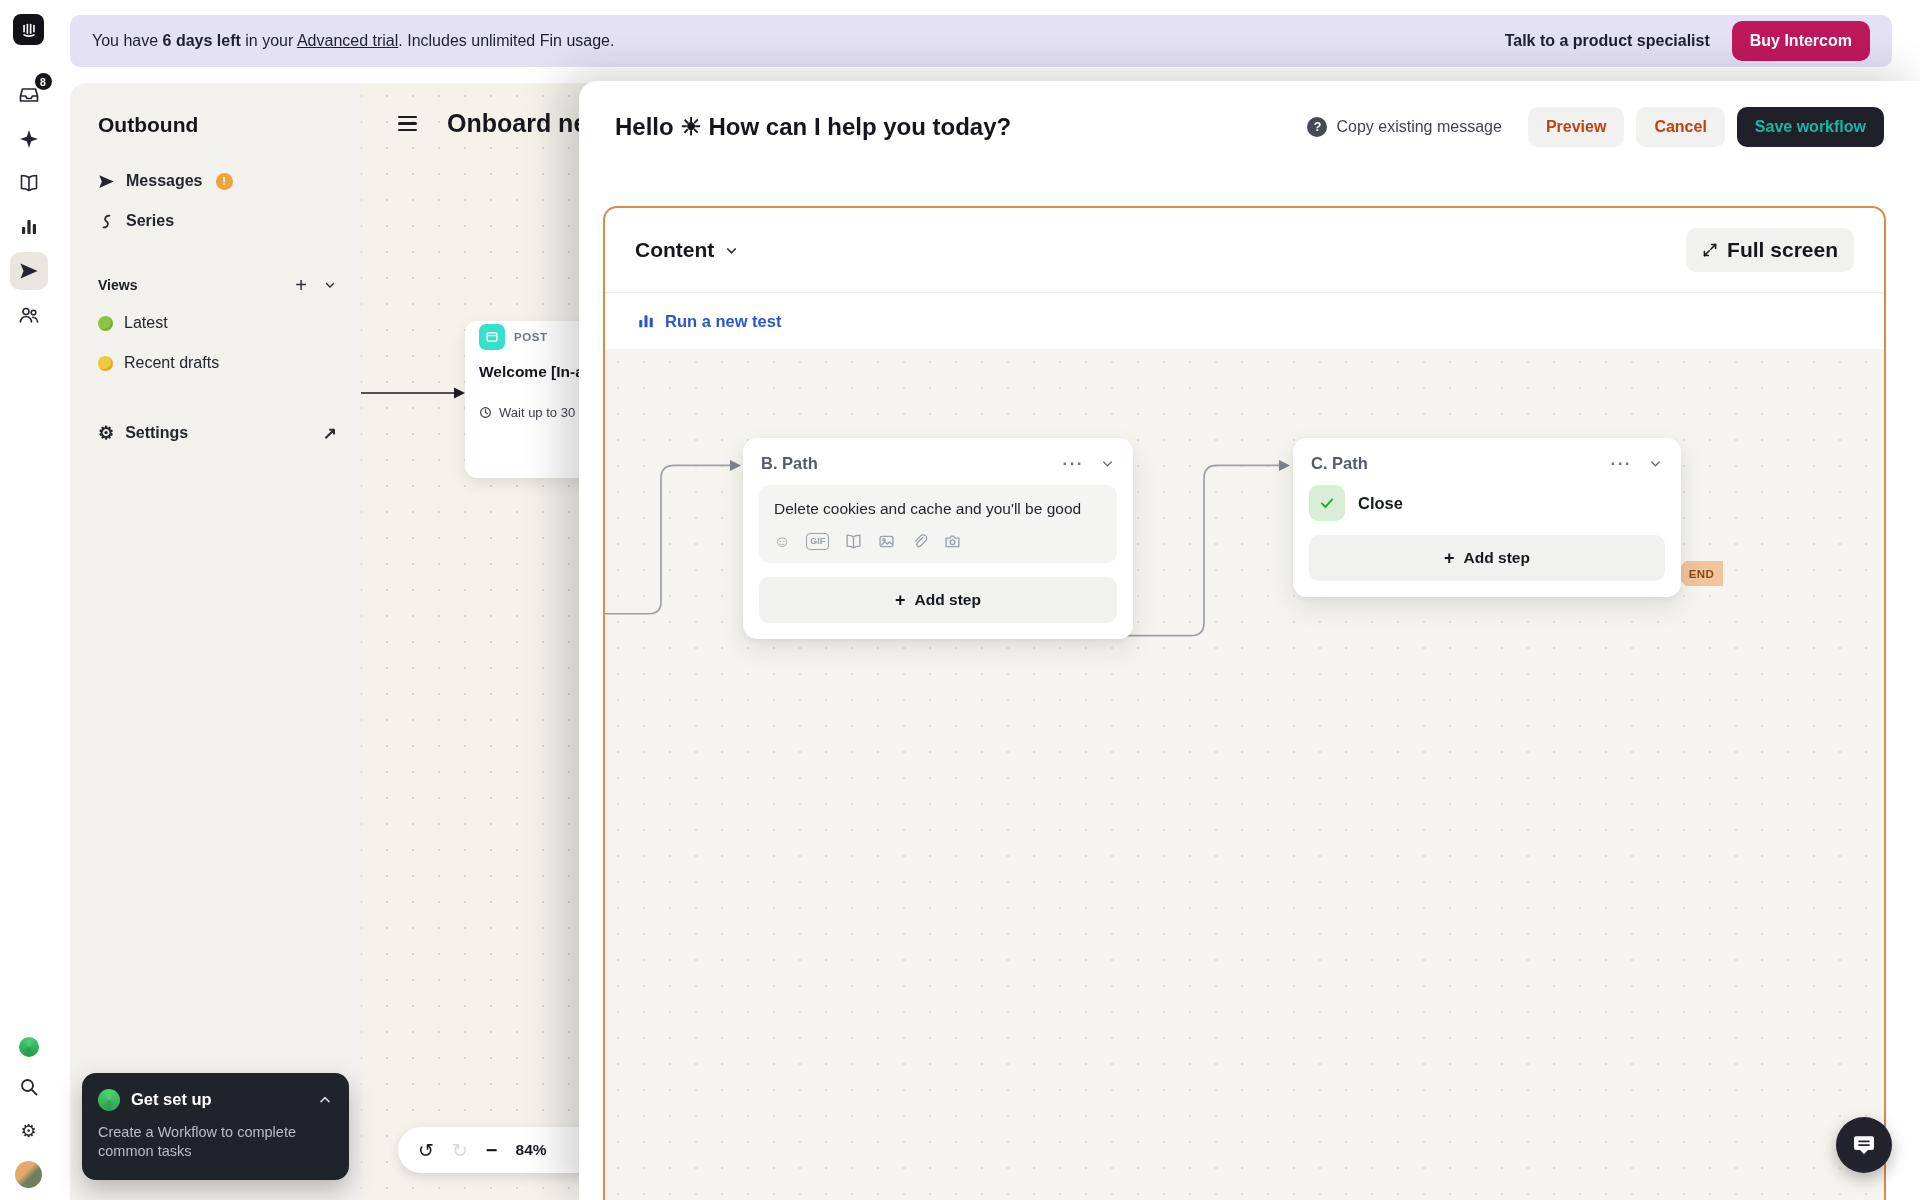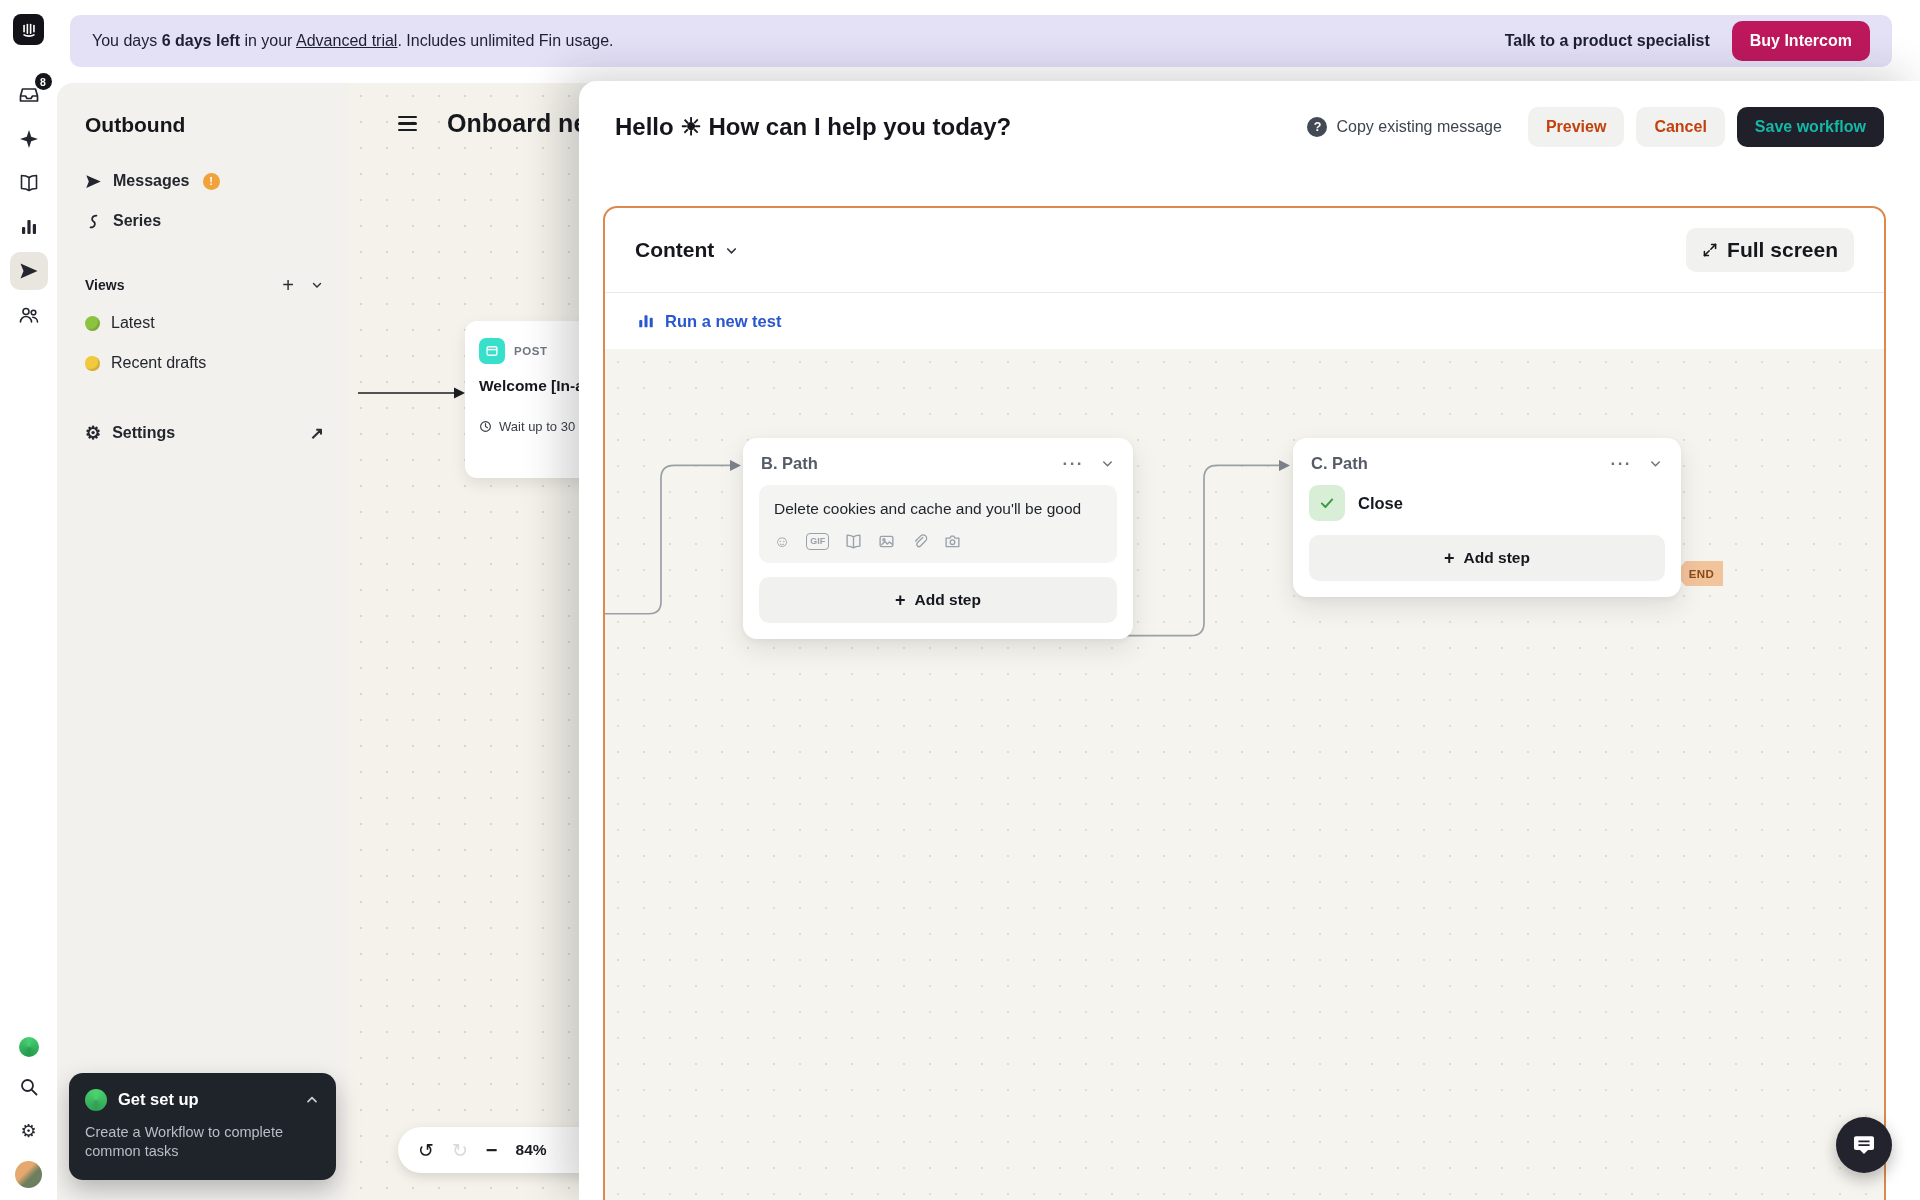--- a/index.html
+++ b/index.html
@@ -21,21 +21,21 @@
 
   
   .banner { position:absolute; left:70px; top:15px; width:1822px; height:52px; background:#e4e0f6; border-radius:10px; display:flex; align-items:center; padding:0 22px; font-size:16px; color:#1d2030; z-index:5; }
   .banner-text { flex:1; }
   .banner-text b { font-weight:700; }
   .trial-link { text-decoration:underline; cursor:pointer; }
   .specialist { font-weight:700; margin-right:22px; cursor:pointer; }
   .buy-btn { background:#be185d; color:#fff; border:none; border-radius:10px; padding:11px 18px; font-size:16px; font-weight:700; cursor:pointer; font-family:inherit; }
 
   
-  .sidebar { position:absolute; left:57px; top:83px; width:291px; height:1117px; background:#f2f1ee; border-top-left-radius:16px; padding:30px 14px 20px 18px; z-index:6; }
+  .sidebar { position:absolute; left:70px; top:83px; width:291px; height:1117px; background:#f2f1ee; border-top-left-radius:16px; padding:30px 14px 20px 18px; z-index:6; }
   .sb-title { font-size:21px; font-weight:800; color:#15171c; margin:0 0 24px 10px; }
   .sb-row { height:40px; display:flex; align-items:center; gap:11px; font-size:16px; font-weight:600; color:#23262e; border-radius:8px; padding:0 10px; cursor:pointer; }
   .sb-row svg { width:17px; height:17px; flex:none; }
   .warn { width:17px; height:17px; border-radius:50%; background:#f0a23b; color:#fff; font-size:11px; font-weight:800; display:flex; align-items:center; justify-content:center; margin-left:2px; }
   .views-head { margin-top:26px; display:flex; align-items:center; height:36px; padding:0 10px; }
   .views-head .vh-label { flex:1; font-size:14px; font-weight:700; color:#1a1d24; }
   .vh-ctrl { display:flex; align-items:center; gap:16px; color:#2a2d34; }
   .vh-plus { font-size:20px; font-weight:500; cursor:pointer; line-height:1; }
   .fruit { width:15px; height:15px; border-radius:50%; flex:none; }
   .apple { background:#8cc43f; box-shadow:inset -2px -2px 0 rgba(0,0,0,.12); }
@@ -51,21 +51,21 @@
   .gs-title { flex:1; font-size:16.5px; font-weight:700; }
   .gs-sub { margin-top:12px; font-size:14.5px; color:#b9bec7; line-height:1.35; width:200px; }
 
   
   .canvas { position:absolute; left:348px; top:83px; width:1572px; height:1117px; background-color:#f4f2ea; background-image:radial-gradient(circle, rgba(95,88,58,.18) 1.4px, transparent 1.5px); background-size:26px 26px; overflow:hidden; z-index:4; }
   .canvas-head { position:absolute; left:46px; top:26px; display:flex; align-items:center; gap:26px; }
   .burger { display:flex; flex-direction:column; gap:4px; cursor:pointer; padding:4px; }
   .burger span { width:19px; height:2.4px; background:#1b1c20; border-radius:2px; }
   .canvas-title { font-size:25px; font-weight:700; color:#16181d; white-space:nowrap; }
 
-  .post-card { position:absolute; left:117px; top:238px; width:165px; height:157px; background:#fff; border-radius:12px; box-shadow:0 6px 16px rgba(0,0,0,.09); padding:17px 14px; cursor:pointer; }
+  .post-card { position:absolute; left:117px; top:238px; width:165px; height:157px; background:#fff; border-radius:12px; box-shadow:0 6px 16px rgba(0,0,0,.09); padding:3px 14px; cursor:pointer; }
   .post-top { display:flex; align-items:center; gap:9px; }
   .post-ic { width:26px; height:26px; border-radius:7px; background:#36e0cb; display:flex; align-items:center; justify-content:center; color:#fff; }
   .post-label { font-size:11.5px; font-weight:700; color:#6f7681; letter-spacing:.6px; }
   .post-title { margin-top:13px; font-size:15.5px; font-weight:700; color:#16181d; white-space:nowrap; overflow:hidden; }
   .wait-row { margin-top:24px; display:flex; align-items:center; gap:7px; font-size:13px; font-weight:500; color:#3a3f47;text-align:right; }
   .wait-row svg { width:13px; height:13px; }
 
   .zoom-pill { position:absolute; left:50px; top:1044px; height:46px; width:215px; background:#fff; border-radius:24px; box-shadow:0 4px 12px rgba(0,0,0,.12); display:flex; align-items:center; gap:18px; padding:0 20px; font-size:16px; }
   .zoom-undo { font-size:19px; color:#17181c; cursor:pointer; }
   .zoom-redo { font-size:19px; color:#d7d9dc; cursor:pointer; }
@@ -170,21 +170,21 @@
           <circle cx="8.5" cy="8.5" r="5.5"></circle>
           <line x1="12.8" y1="12.8" x2="17.5" y2="17.5"></line>
         </svg>
     </div>
     <div class="rail-btn glyph-btn">⚙</div>
     <div class="avatar"></div>
   </nav>
 
   <div class="banner">
     <div class="banner-text">
-      <span>You days</span>
+      <span>You have</span>
       <b>6 days left</b>
       <span>in your</span>
       <span class="trial-link">Advanced trial</span><span>. Includes unlimited Fin usage.</span>
     </div>
     <span class="specialist">Talk to a product specialist</span>
     <button class="buy-btn">Buy Intercom</button>
   </div>
 
   <aside class="sidebar">
     <h1 class="sb-title">Outbound</h1>

